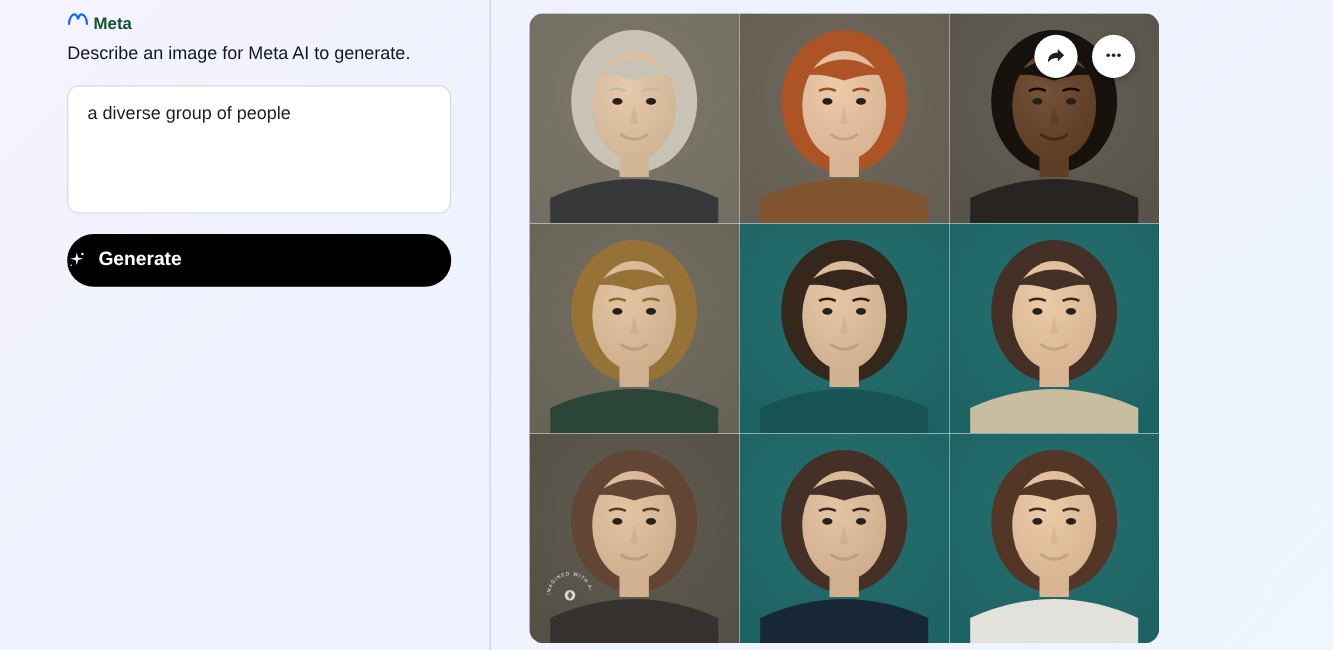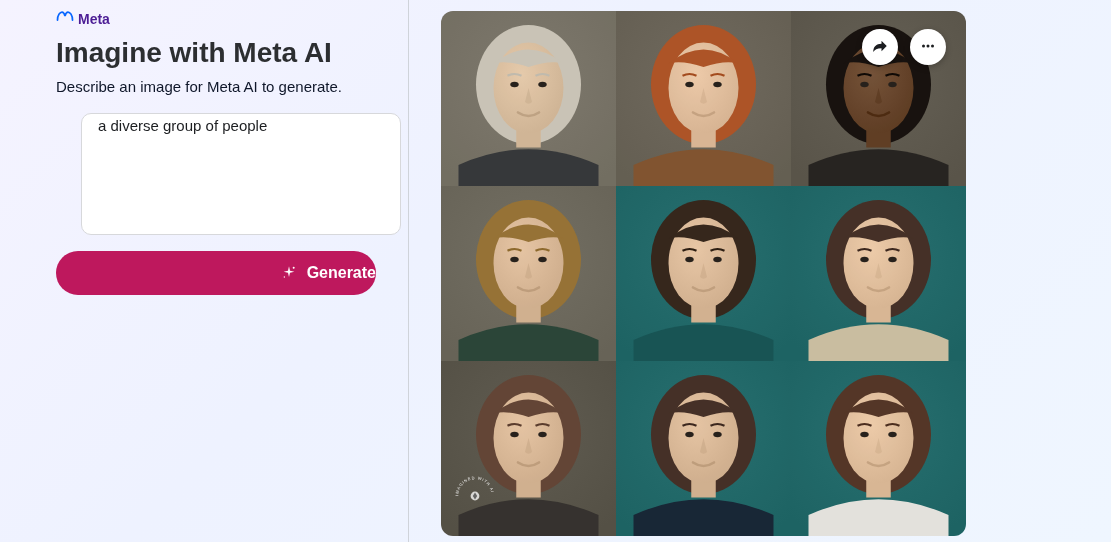--- a/index.html
+++ b/index.html
@@ -26,61 +26,60 @@
       margin-bottom: 8px;
     }
     .brand-logo {
       width: 18px;
       height: 18px;
       display: inline-flex;
     }
     .brand-text {
       font-weight: 700;
       font-size: 14px;
-      color: #4c1d95;
+      color: #14532d;
     }
     .heading {
       font-size: 28px;
       font-weight: 700;
       color: #2c2e31;
       margin-bottom: 8px;
       line-height: 1.2;
     }
     .subheading {
       font-size: 15px;
       color: #0f172a;
       margin-bottom: 18px;
     }
     .prompt-box {
       width: 100%;
-      height: 122px;
+      height: 107px;
       background: #ffffff;
       border: 1px solid #d7d8db;
       border-radius: 10px;
-      padding: 3px 16px;
+      padding: 14px 16px;
       font-size: 15px;
       color: #1c1e21;
       resize: none;
       font-family: inherit;
       outline: none;
-      margin-left: 25px;
     }
     .generate-btn {
       margin-top: 12px;
       width: 100%;
       height: 44px;
-      background: #be185d;
+      background: #000000;
       border: none;
       border-radius: 22px;
       color: #ffffff;
       font-size: 16px;
       font-weight: 600;
       display: flex;
       align-items: center;
-      justify-content: flex-end;
+      justify-content: flex-start;
       gap: 10px;
       cursor: pointer;
     }
     .sparkle-icon {
       display: inline-flex;
       width: 16px;
       height: 16px;
     }
     .divider {
       width: 1px;
@@ -153,21 +152,20 @@
 
 <div class="left-panel">
   <div class="brand">
     <span class="brand-logo">
       <svg viewBox="0 0 36 24" width="18" height="12">
         <path d="M3 20 C3 10 8 4 12 4 C16 4 18 12 18 12 C18 12 20 4 24 4 C28 4 33 10 33 20" stroke="#0866ff" stroke-width="3.5" fill="none" stroke-linecap="round"></path>
       </svg>
     </span>
     <span class="brand-text">Meta</span>
   </div>
-  <h1 class="heading">Imagine with Meta AI</h1>
   <p class="subheading">Describe an image for Meta AI to generate.</p>
   <textarea class="prompt-box" placeholder="Describe an image..." style="">a diverse group of people</textarea>
   <button class="generate-btn">
     <span class="sparkle-icon">
       <svg viewBox="0 0 24 24" width="16" height="16" fill="#ffffff">
         <path d="M12 2 L13.5 8.5 L20 10 L13.5 11.5 L12 18 L10.5 11.5 L4 10 L10.5 8.5 Z"></path>
         <circle cx="19" cy="4" r="1.5"></circle>
         <circle cx="5" cy="18" r="1"></circle>
       </svg>
     </span>

